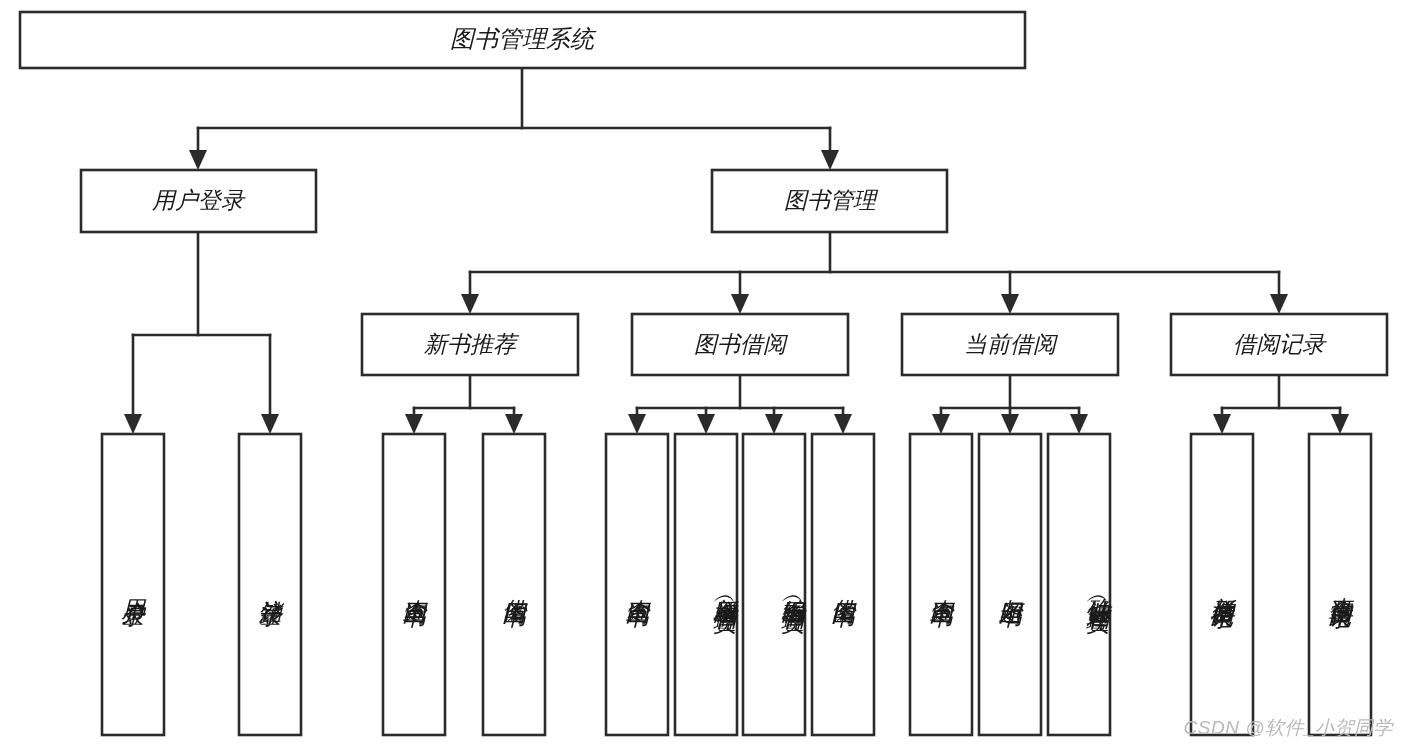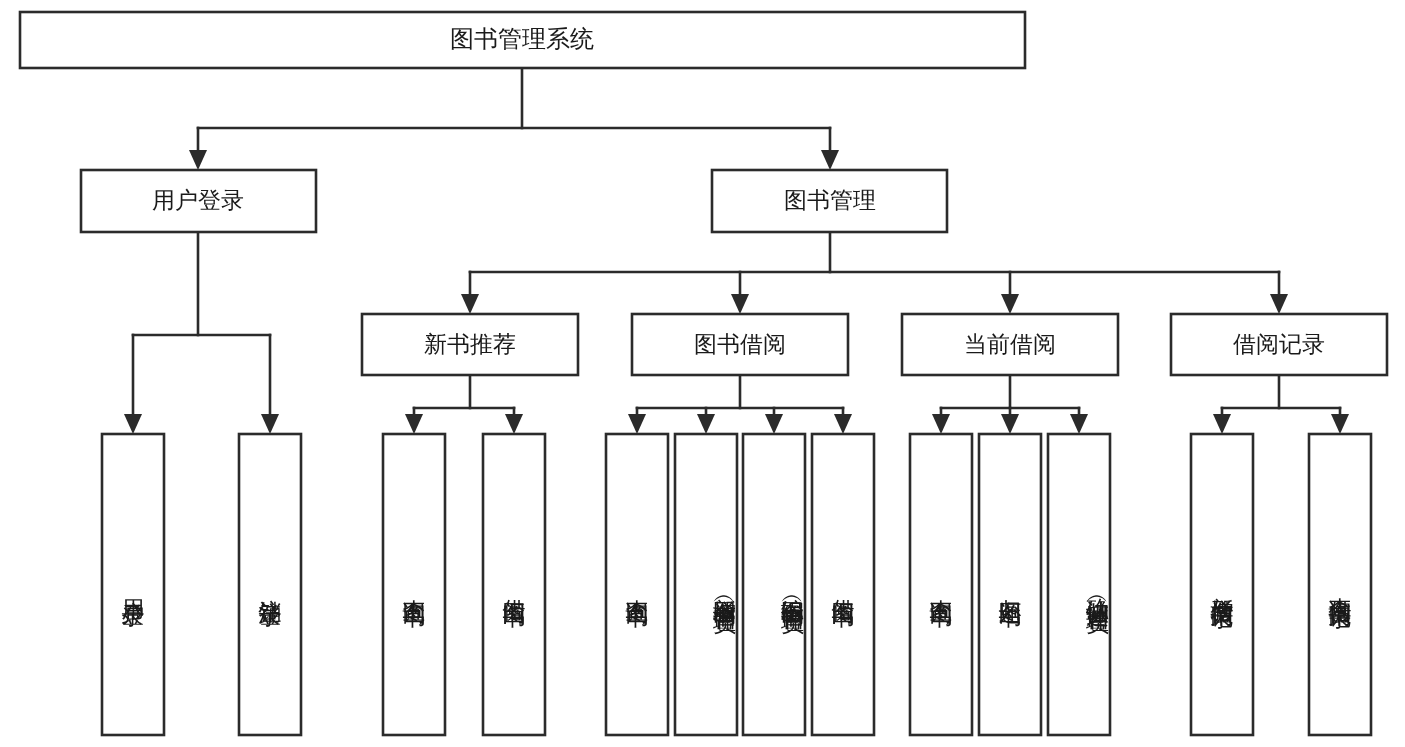--- a/index.html
+++ b/index.html
@@ -12,20 +12,21 @@
     width: 1405px;
     height: 747px;
     font-family: "Liberation Sans", "DejaVu Sans", sans-serif;
     overflow: hidden;
   }
   #diagram-root {
     position: relative;
     width: 1405px;
     height: 747px;
     background: #ffffff;
+    font-style: italic;
   }
   svg#flow {
     position: absolute;
     left: 0;
     top: 0;
     width: 1405px;
     height: 747px;
     display: block;
   }
   .node-rect {
@@ -226,14 +227,15 @@
   <div class="vlabel" style="left:743px; top:434px; width:62px; height:301px; align-items:flex-start; padding-top:8px; box-sizing:border-box;">编辑图书（管理员）</div>
   <div class="vlabel" style="left:812px; top:434px; width:62px; height:301px;">借阅图书</div>
 
   <div class="vlabel" style="left:910px; top:434px; width:62px; height:301px;">查询图书</div>
   <div class="vlabel" style="left:979px; top:434px; width:62px; height:301px;">归还图书</div>
   <div class="vlabel" style="left:1048px; top:434px; width:62px; height:301px; align-items:flex-start; padding-top:8px; box-sizing:border-box;">确认归还（管理员）</div>
 
   <div class="vlabel" style="left:1191px; top:434px; width:62px; height:301px;">新增借阅记录</div>
   <div class="vlabel" style="left:1309px; top:434px; width:62px; height:301px;">查询借阅记录</div>
 
+  <div class="watermark">CSDN @软件_小贺同学</div>
 
 </div>
 
 </body></html>

